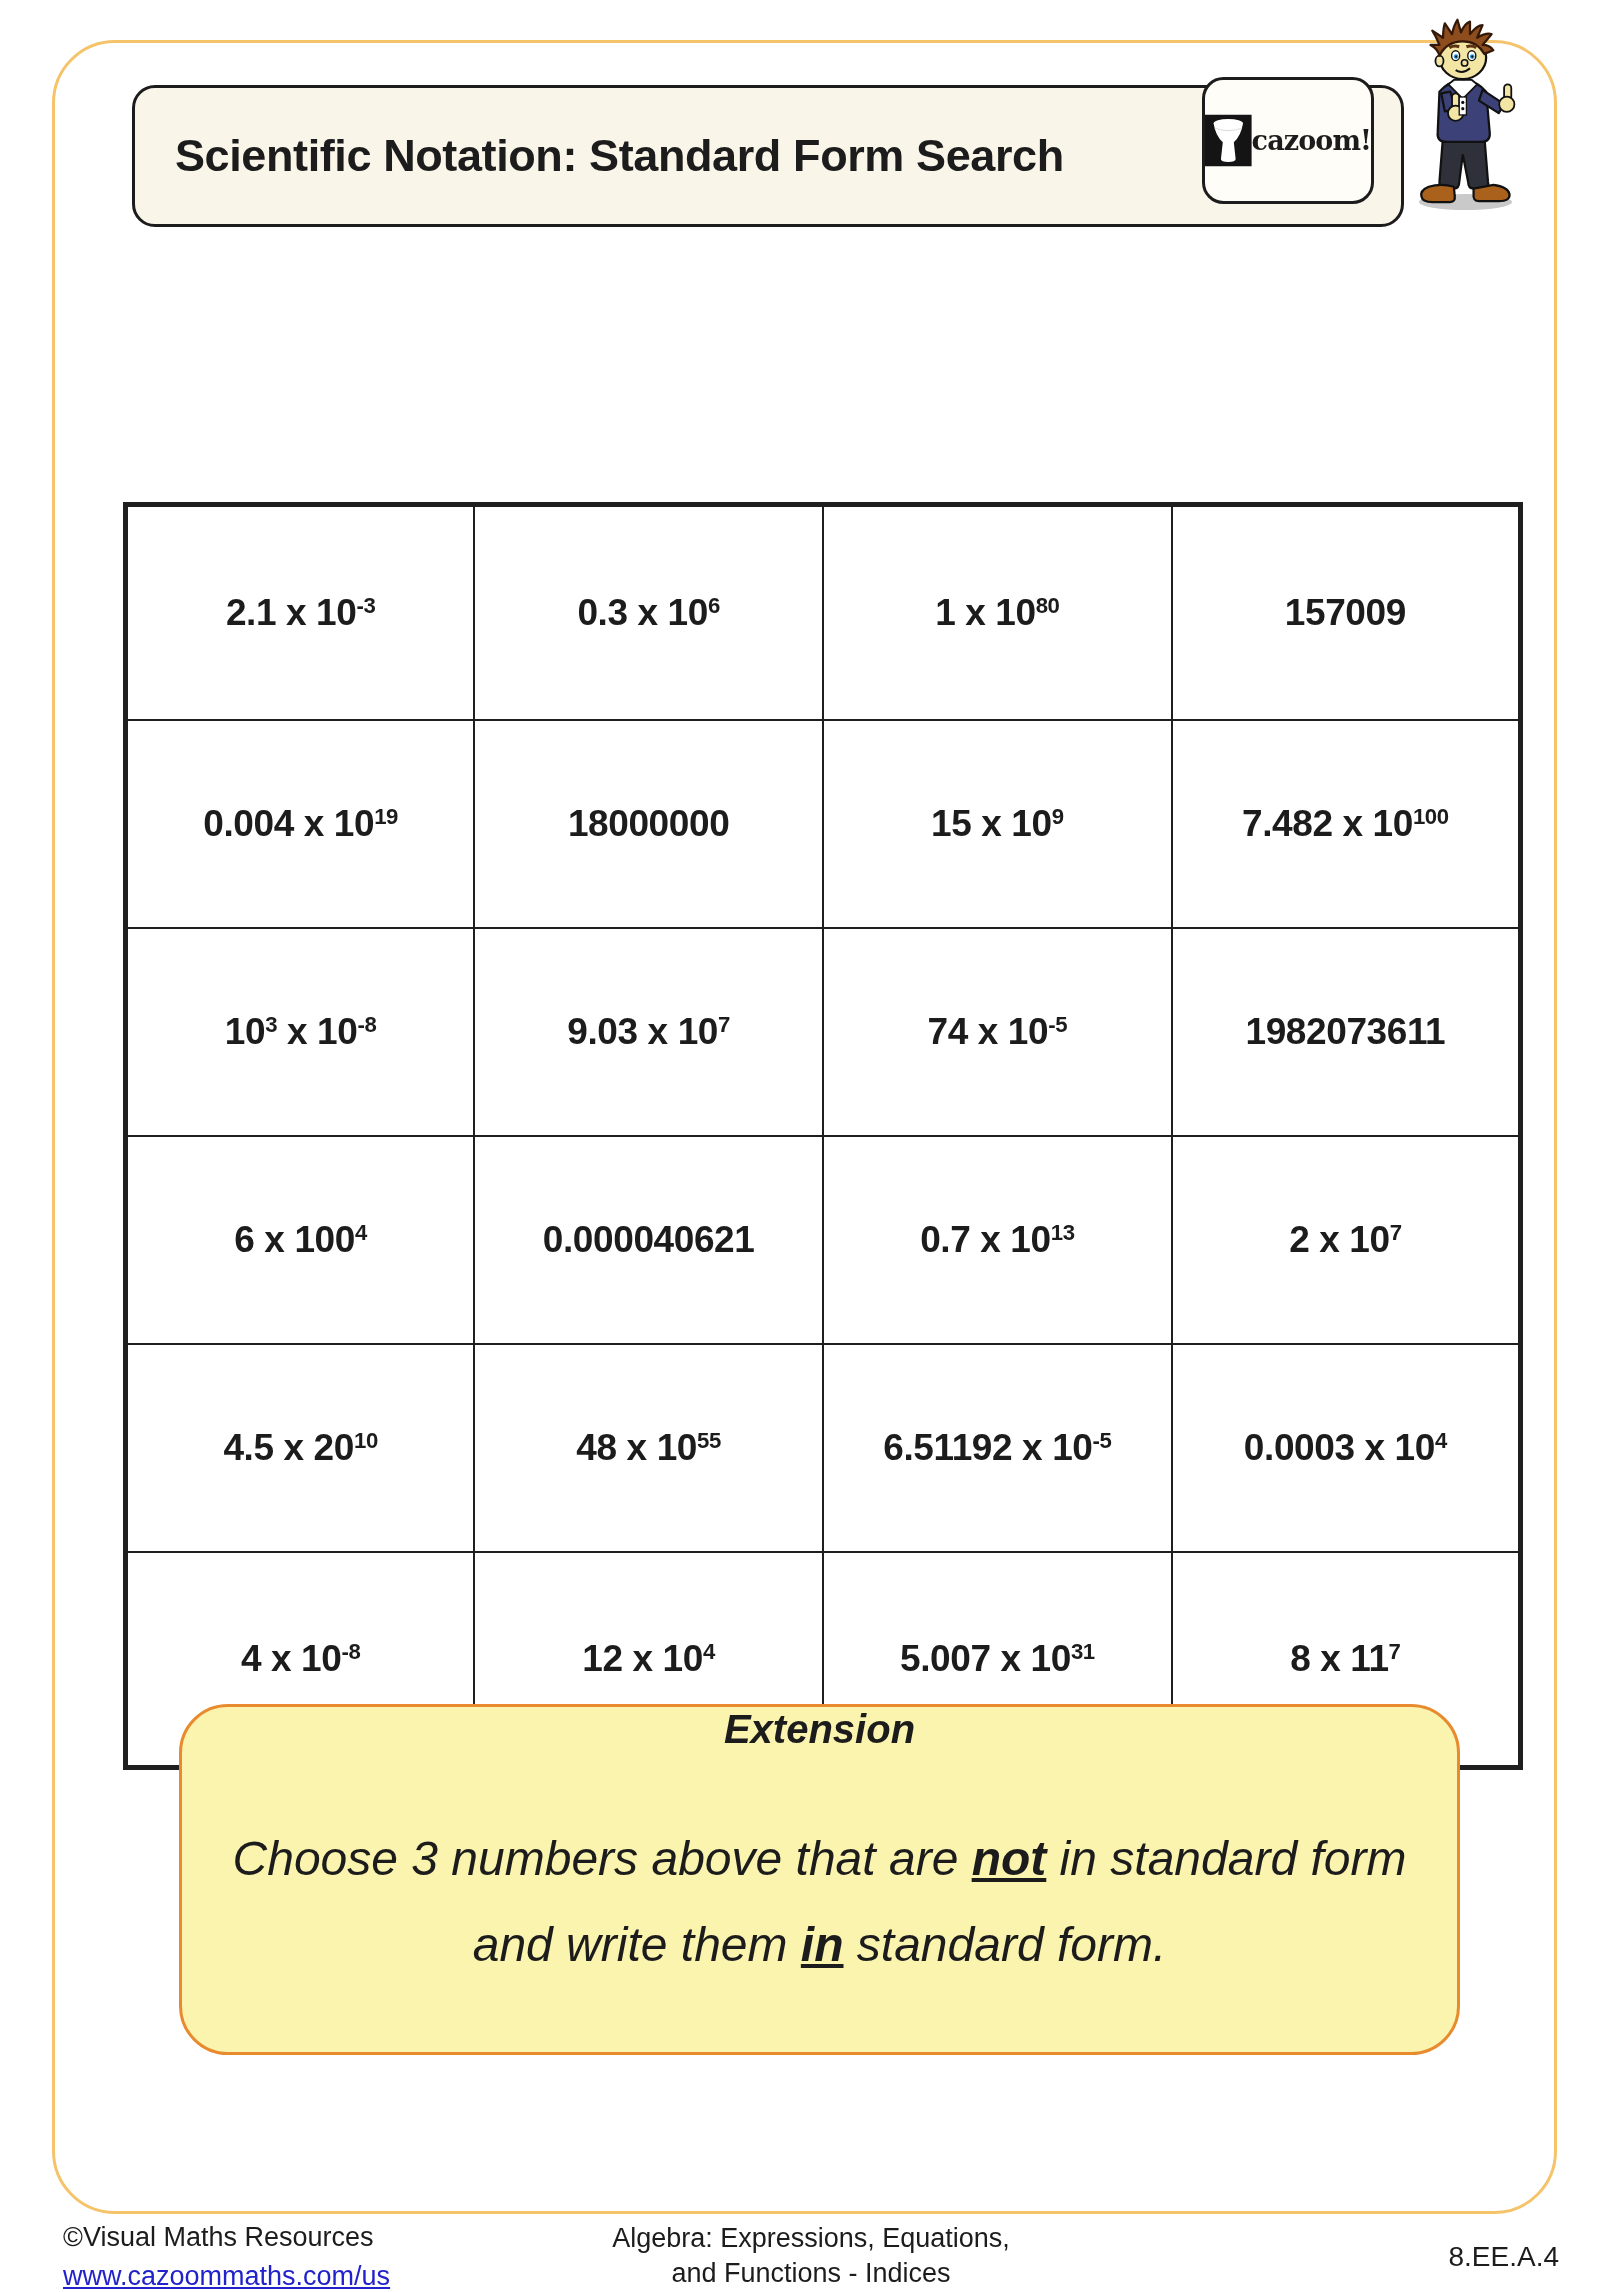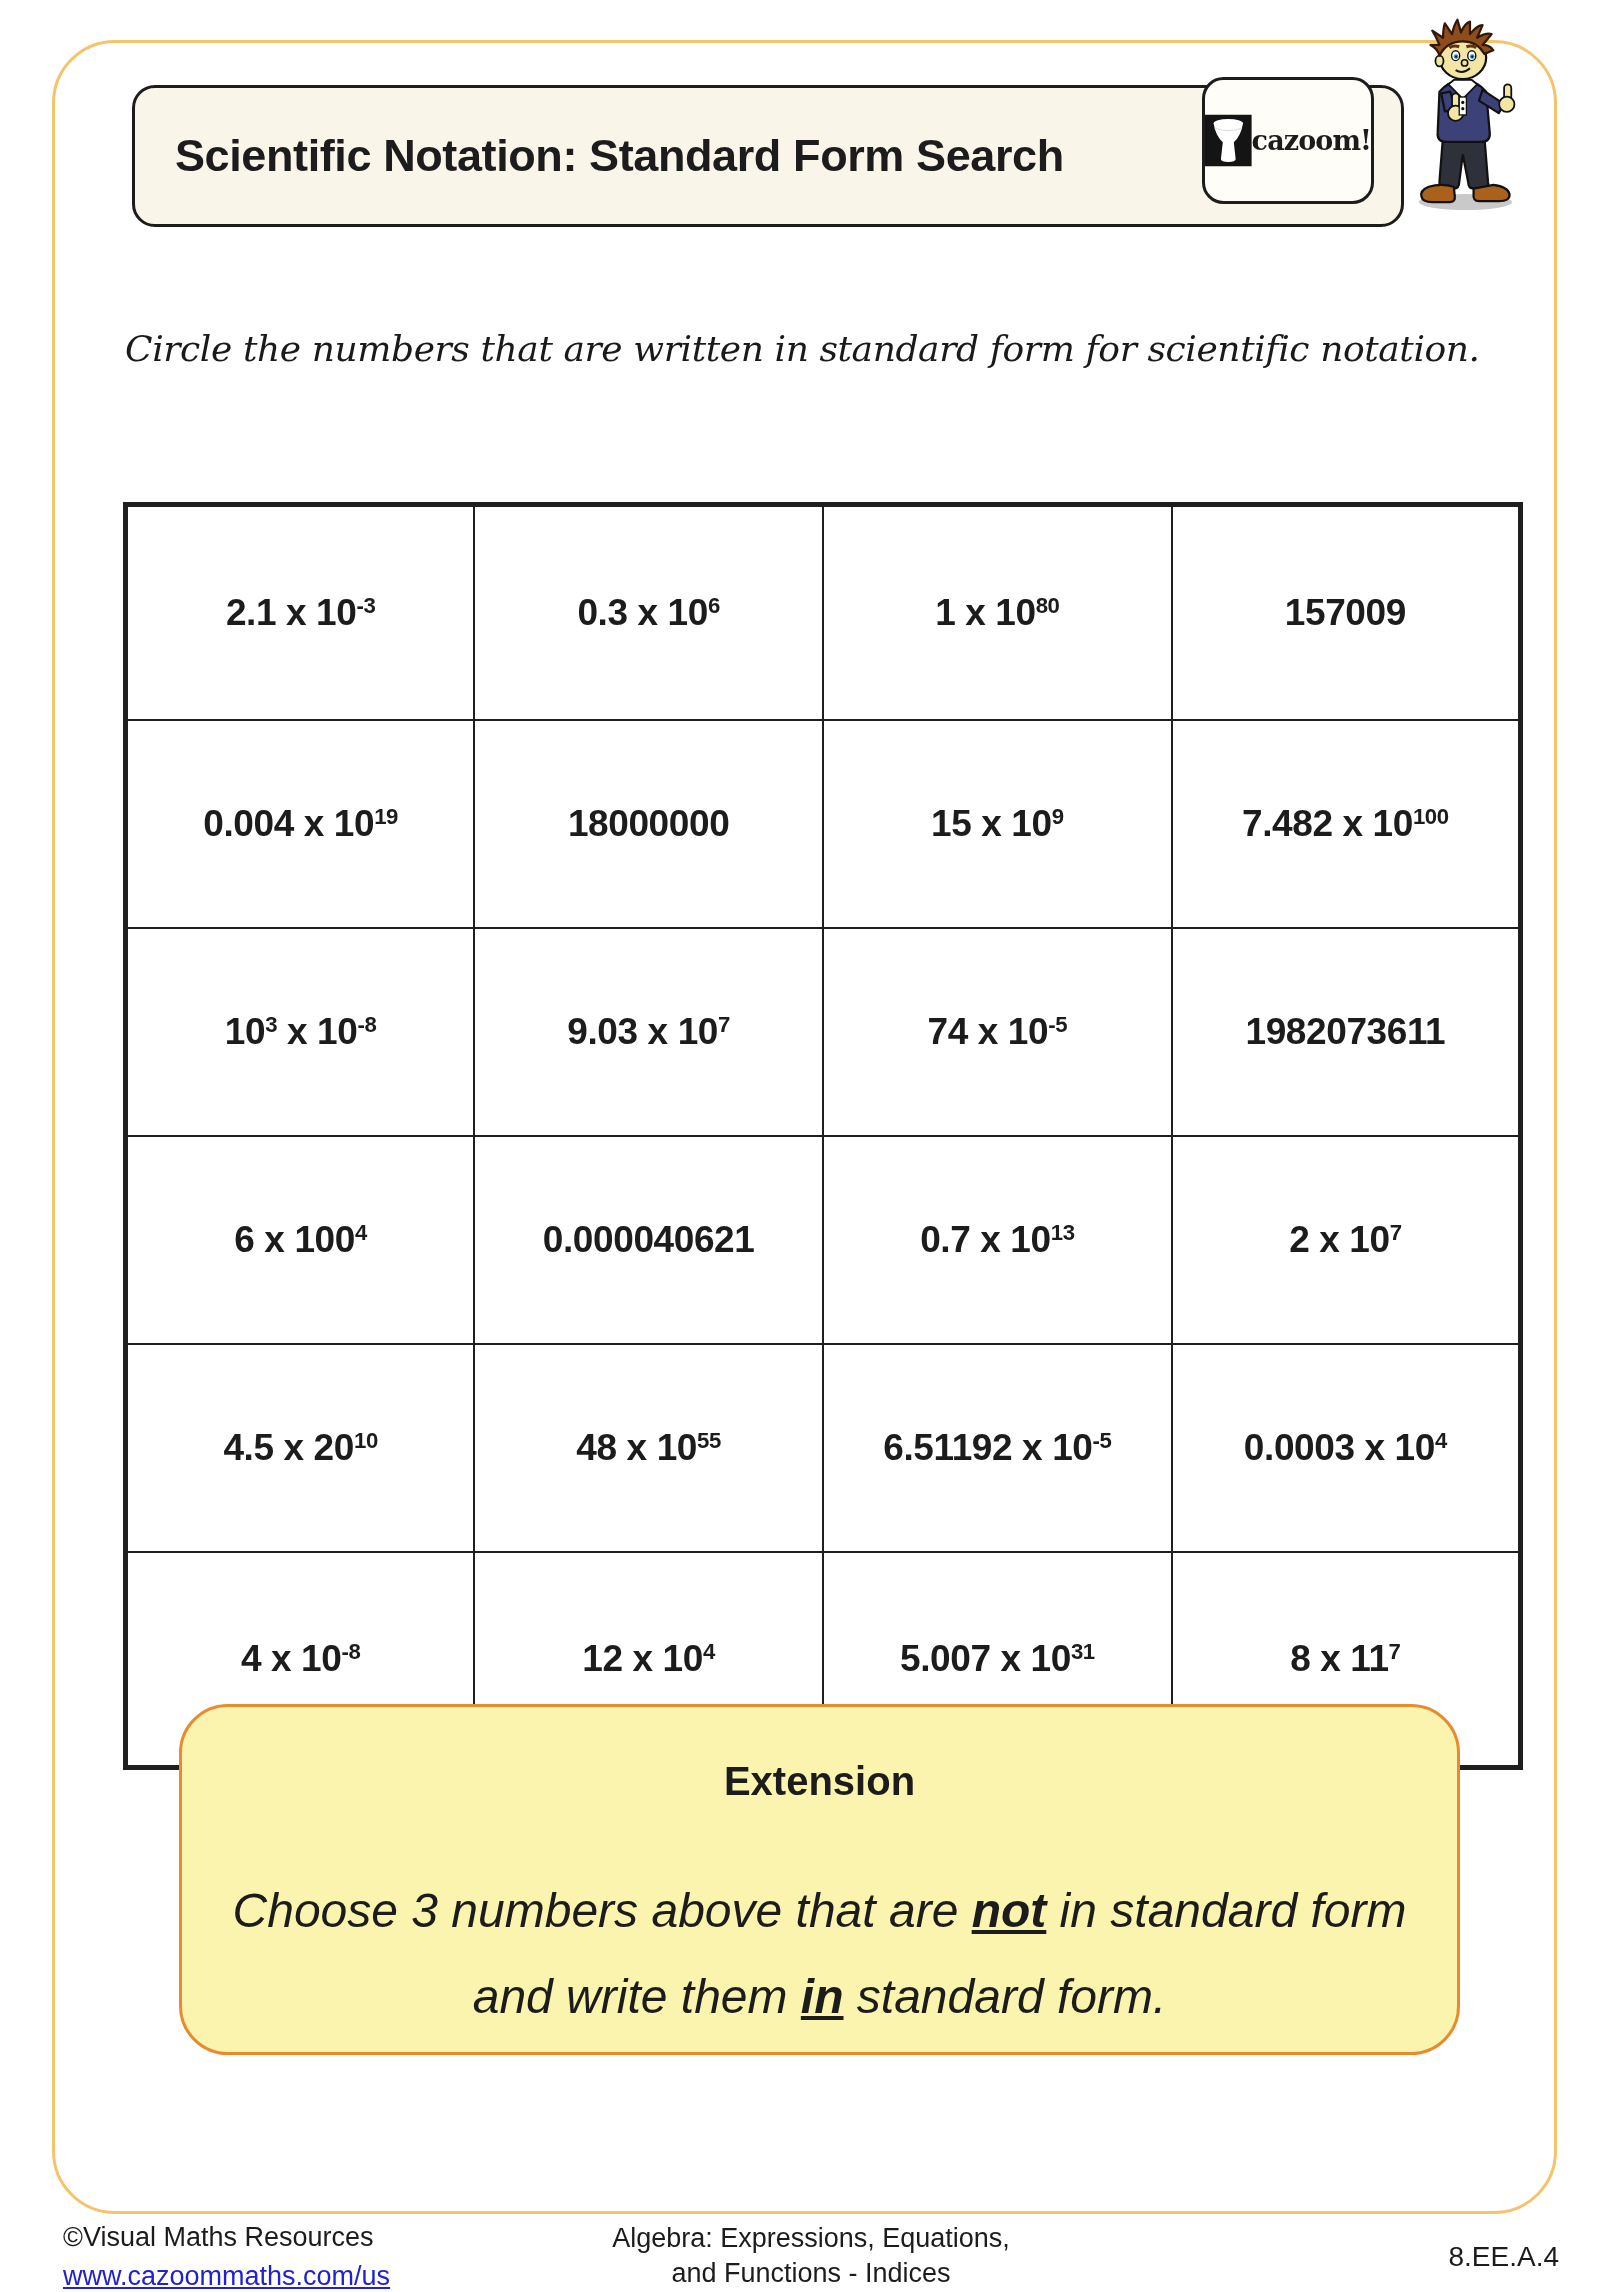--- a/index.html
+++ b/index.html
@@ -77,22 +77,21 @@
   }
   .extension{
     position:absolute;left:179px;top:1704px;
     width:1281px;height:351px;
     background:var(--extension-bg);
     border:3.6px solid var(--extension-border);
     border-radius:49px;
     text-align:center;
   }
   .ext-heading{
-    margin-top:52px;
-    font-size:40px;font-weight:bold;
+    font-size:40px;font-weight:bold;font-style:italic;
   }
   .ext-body{
     margin-top:64px;
     font-size:48px;font-style:italic;
     line-height:1.8;
   }
   .ext-body .em{font-weight:bold;text-decoration:underline;}
   .footer{position:absolute;left:0;top:2214px;width:1622px;height:79px;font-size:27px;padding-left:48px;}
   .footer-left{position:absolute;left:63px;top:7.2px;line-height:1.25;}
   .footer-left a{
@@ -153,21 +152,20 @@
       <circle cx="82.5" cy="43" r="2.6" fill="#2a9fd8"></circle>
       <circle cx="64.5" cy="43" r="1.2" fill="#000000"></circle>
       <circle cx="82.5" cy="43" r="1.2" fill="#000000"></circle>
       <path d="M57,33 Q62,30 68,32" stroke="#5d3311" stroke-width="3.5" fill="none"></path>
       <path d="M76,32 Q82,30 87,33" stroke="#5d3311" stroke-width="3.5" fill="none"></path>
       <circle cx="74" cy="50" r="3.5" fill="#f3e5a4" stroke="#111111" stroke-width="1.8"></circle>
       <path d="M64,58 Q72,63 80,56" stroke="#111111" stroke-width="2.2" fill="none"></path>
     </svg>
   </div>
 
-  <p class="instruction">Circle the numbers that are written in standard form for scientific notation.</p>
 
   <table class="numbers">
     <tbody>
         <tr>
           <td>2.1 x 10<sup>-3</sup></td>
           <td>0.3 x 10<sup>6</sup></td>
           <td>1 x 10<sup>80</sup></td>
           <td>157009</td>
         </tr>
         <tr>

